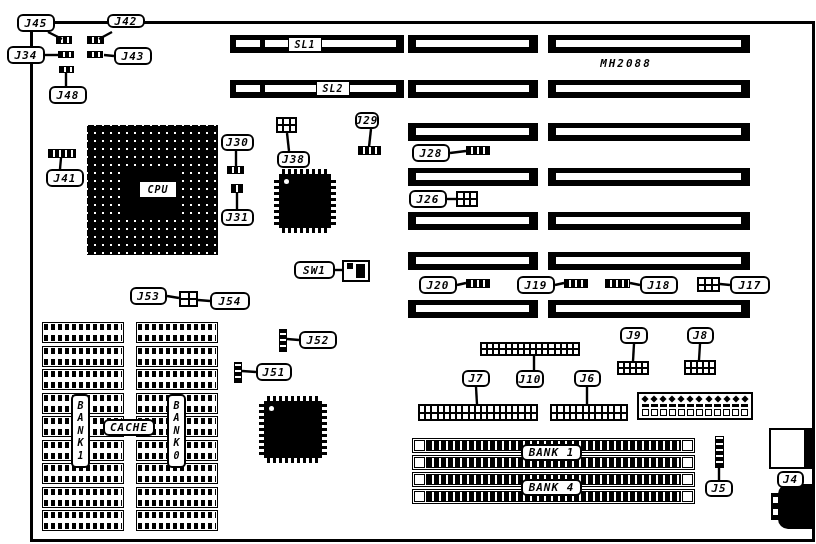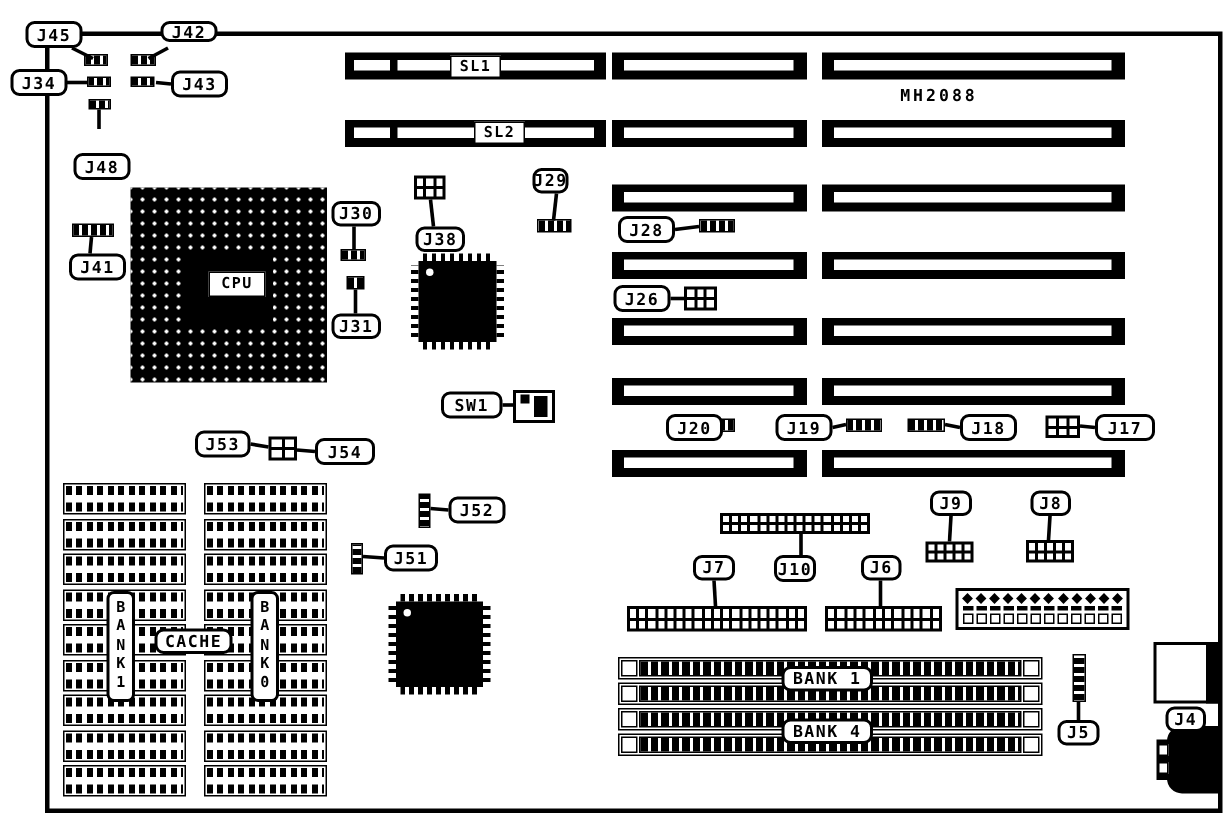--- a/index.html
+++ b/index.html
@@ -4,21 +4,21 @@
 <style>
   html,body{margin:0;padding:0;background:#fff;}
   #stage{position:relative;width:816px;height:544px;background:#fff;overflow:hidden;
          font-family:"DejaVu Sans Mono",monospace;}
   #board{position:absolute;border:3px solid #000;background:transparent;z-index:1;}
   #leads{position:absolute;left:0;top:0;z-index:20;pointer-events:none;}
   
   .co{position:absolute;background:#fff;border:2px solid #000;border-radius:6px;
       display:flex;align-items:center;justify-content:center;
       font-weight:bold;font-size:11px;letter-spacing:1px;color:#000;
-      box-sizing:border-box;z-index:30;}
+      box-sizing:border-box;z-index:30;font-style:italic;}
   .co.plain{border-width:1px;border-radius:0;font-size:10px;z-index:26;}
   .co.vert{white-space:pre-line;line-height:12.5px;font-size:10px;letter-spacing:0;
            text-align:center;border-radius:5px;}
   .co.txt{border:none;background:transparent;letter-spacing:2px;z-index:5;}
   
   .slot{position:absolute;background:#000;z-index:10;}
   .stripe{position:absolute;top:5px;height:7px;background:#fff;}
   
   .pins-h{position:absolute;z-index:12;border:1px solid #000;box-sizing:border-box;
           background:repeating-linear-gradient(90deg,#000 0 4px,#fff 4px 6px);}
@@ -488,45 +488,45 @@
       <div class="j4-strip" style="position: absolute;"></div>
     </div>
     <div class="kbd kbd-main" style="position: absolute; left: 778px; top: 484px; width: 35px; height: 45px;"></div>
     <div class="kbd" style="position: absolute; left: 771px; top: 493px; width: 10px; height: 27px;"></div>
     <div class="kbd-notch" style="position: absolute; left: 772px; top: 496px; width: 7px; height: 8px;"></div>
     <div class="kbd-notch" style="position: absolute; left: 772px; top: 508px; width: 7px; height: 8px;"></div>
     <div class="co" style="position: absolute; left: 17px; top: 14px; width: 38px; height: 18px;">J45</div>
     <div class="co" style="position: absolute; left: 107px; top: 14px; width: 38px; height: 14px;">J42</div>
     <div class="co" style="position: absolute; left: 7px; top: 46px; width: 38px; height: 18px;">J34</div>
     <div class="co" style="position: absolute; left: 114px; top: 47px; width: 38px; height: 18px;">J43</div>
-    <div class="co" style="position: absolute; left: 49px; top: 102px; width: 38px; height: 18px;">J48</div>
+    <div class="co" style="position: absolute; left: 49px; top: 86px; width: 38px; height: 18px;">J48</div>
     <div class="co" style="position: absolute; left: 46px; top: 169px; width: 38px; height: 18px;">J41</div>
     <div class="co" style="position: absolute; left: 221px; top: 134px; width: 33px; height: 17px;">J30</div>
     <div class="co" style="position: absolute; left: 221px; top: 209px; width: 33px; height: 17px;">J31</div>
     <div class="co" style="position: absolute; left: 277px; top: 151px; width: 33px; height: 17px;">J38</div>
     <div class="co" style="position: absolute; left: 355px; top: 112px; width: 24px; height: 17px;">J29</div>
     <div class="co" style="position: absolute; left: 412px; top: 144px; width: 38px; height: 18px;">J28</div>
     <div class="co" style="position: absolute; left: 409px; top: 190px; width: 38px; height: 18px;">J26</div>
     <div class="co" style="position: absolute; left: 294px; top: 261px; width: 41px; height: 18px;">SW1</div>
     <div class="co" style="position: absolute; left: 130px; top: 287px; width: 37px; height: 18px;">J53</div>
     <div class="co" style="position: absolute; left: 210px; top: 292px; width: 40px; height: 18px;">J54</div>
-    <div class="co" style="position: absolute; left: 419px; top: 276px; width: 38px; height: 18px; margin-left: 25px;">J20</div>
+    <div class="co" style="position: absolute; left: 419px; top: 276px; width: 38px; height: 18px;">J20</div>
     <div class="co" style="position: absolute; left: 517px; top: 276px; width: 38px; height: 18px;">J19</div>
     <div class="co" style="position: absolute; left: 640px; top: 276px; width: 38px; height: 18px;">J18</div>
     <div class="co" style="position: absolute; left: 730px; top: 276px; width: 40px; height: 18px;">J17</div>
     <div class="co" style="position: absolute; left: 299px; top: 331px; width: 38px; height: 18px;">J52</div>
     <div class="co" style="position: absolute; left: 256px; top: 363px; width: 36px; height: 18px;">J51</div>
     <div class="co" style="position: absolute; left: 620px; top: 327px; width: 28px; height: 17px;">J9</div>
     <div class="co" style="position: absolute; left: 687px; top: 327px; width: 27px; height: 17px;">J8</div>
     <div class="co" style="position: absolute; left: 462px; top: 370px; width: 28px; height: 17px;">J7</div>
     <div class="co" style="position: absolute; left: 516px; top: 370px; width: 28px; height: 18px;">J10</div>
     <div class="co" style="position: absolute; left: 574px; top: 370px; width: 27px; height: 17px;">J6</div>
     <div class="co" style="position: absolute; left: 705px; top: 480px; width: 28px; height: 17px;">J5</div>
     <div class="co" style="position: absolute; left: 777px; top: 438px; width: 27px; height: 17px; margin-top: 33px;">J4</div>
-    <div class="co plain" style="position: absolute; left: 300px; top: 37px; width: 34px; height: 15px;">SL1</div>
+    <div class="co plain" style="position: absolute; left: 288px; top: 37px; width: 34px; height: 15px;">SL1</div>
     <div class="co plain" style="position: absolute; left: 316px; top: 81px; width: 34px; height: 15px;">SL2</div>
     <div class="co plain" style="position: absolute; left: 139px; top: 181px; width: 38px; height: 17px;">CPU</div>
     <div class="co" style="position: absolute; left: 103px; top: 419px; width: 52px; height: 17px;">CACHE</div>
     <div class="co vert" style="position: absolute; left: 71px; top: 394px; width: 19px; height: 74px;">B
 A
 N
 K
 1</div>
     <div class="co vert" style="position: absolute; left: 167px; top: 394px; width: 19px; height: 74px;">B
 A

